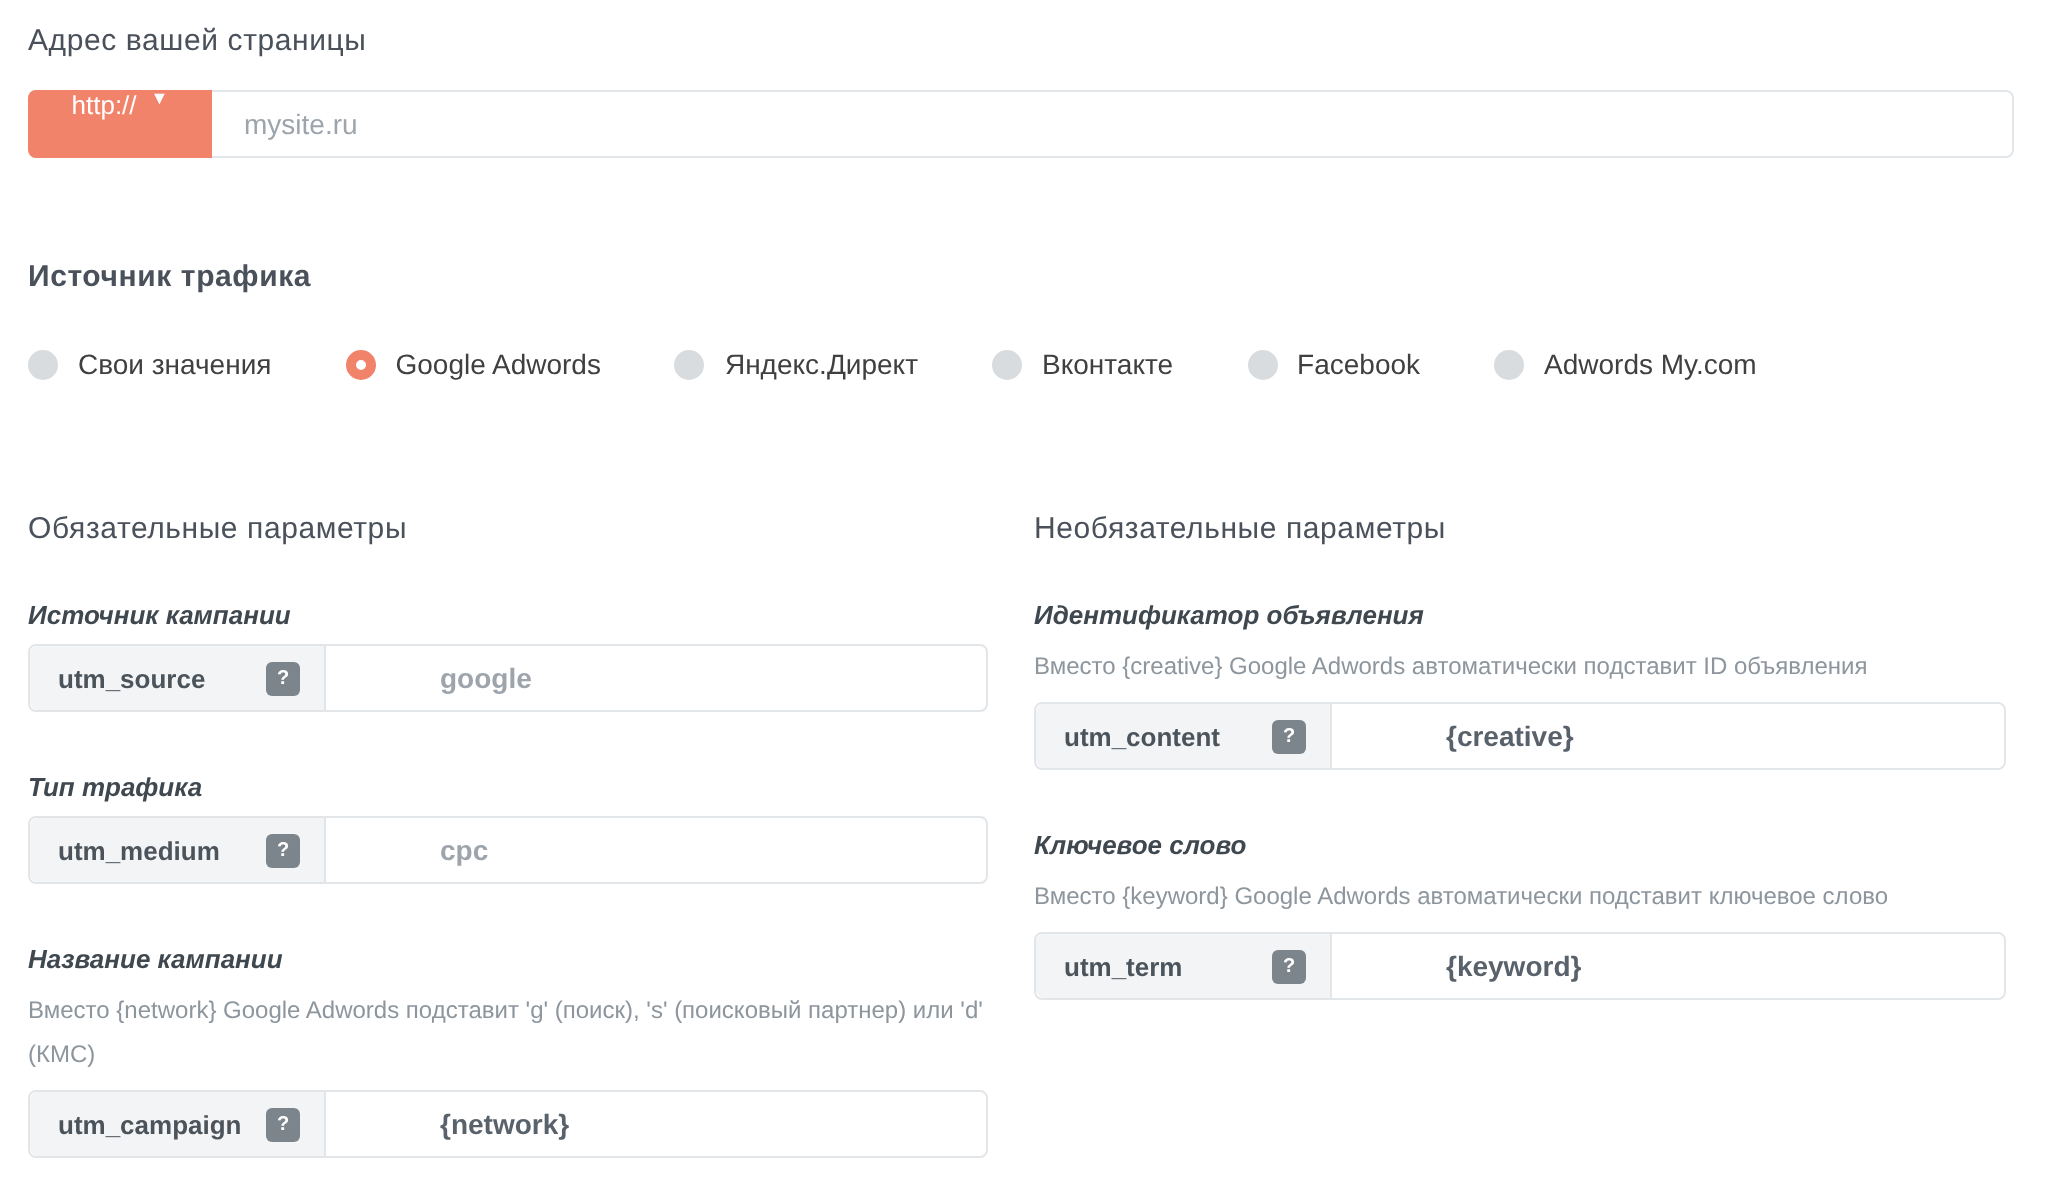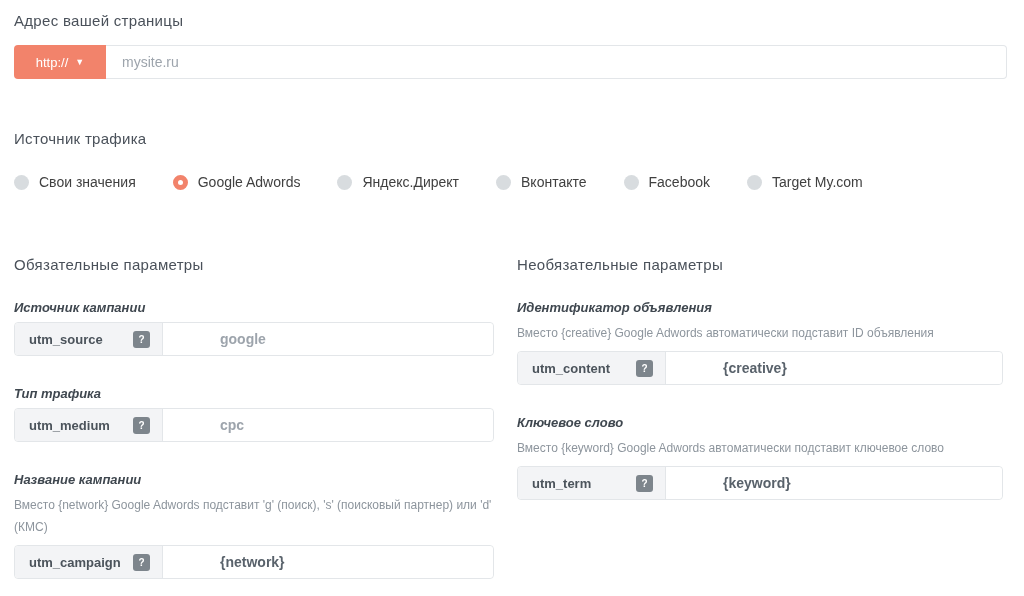--- a/index.html
+++ b/index.html
@@ -35,37 +35,37 @@
   
   .url-group { display: flex; height: 34px; margin-top: 12px; }
   .proto-btn {
     width: 92px;
     background: var(--accent);
     border: none;
     border-radius: 4px 0 0 4px;
     color: #ffffff;
     font-family: "Liberation Sans", sans-serif;
     font-size: 13px;
-    display: flex; align-items: center; justify-content: center; gap: 7px;
+    display: flex; justify-content: center; gap: 7px;
     cursor: pointer;
   }
   .proto-caret { font-size: 9px; line-height: 1; }
   .url-input {
     flex: 1;
     border: 1px solid var(--border);
     border-left: none;
     border-radius: 0 4px 4px 0;
     padding: 0 16px;
     font-family: "Liberation Sans", sans-serif;
     font-size: 14px;
     outline: none;
   }
 
   
-  .source-title { margin-top: 47px; }
+  .source-title { margin-top: 47px; font-weight: bold; }
   .radio-row { display: flex; align-items: center; margin-top: 23px; gap: 37px; }
   .radio-item { display: flex; align-items: center; gap: 10px; cursor: pointer; }
   .radio-circle {
     width: 15px; height: 15px;
     border-radius: 50%;
     background: var(--radio-unselected);
     flex: 0 0 auto;
   }
   .radio-circle.selected {
     background: #ffffff;
@@ -163,21 +163,21 @@
     <label class="radio-item">
       <span class="radio-circle"></span>
       <span class="radio-label">Вконтакте</span>
     </label>
     <label class="radio-item">
       <span class="radio-circle"></span>
       <span class="radio-label">Facebook</span>
     </label>
     <label class="radio-item">
       <span class="radio-circle"></span>
-      <span class="radio-label">Target My.com</span>
+      <span class="radio-label">Adwords My.com</span>
     </label>
   </div>
 
   <div class="columns">
 
     <div class="col">
       <div class="section-title">Обязательные параметры</div>
 
       <div class="field first">
         <div class="field-label">Источник кампании</div>

